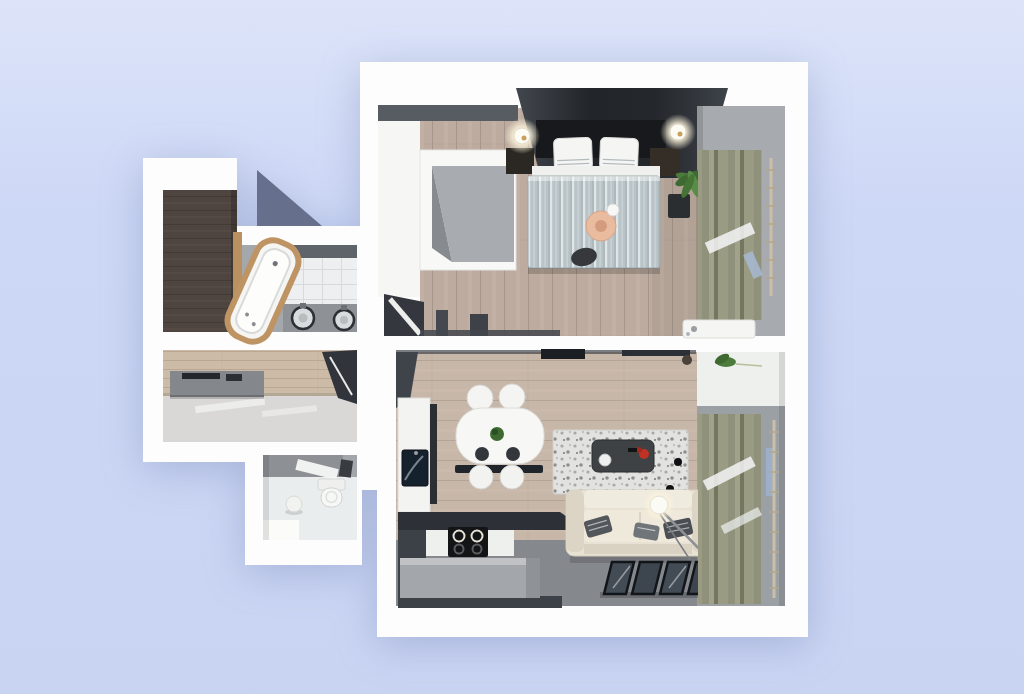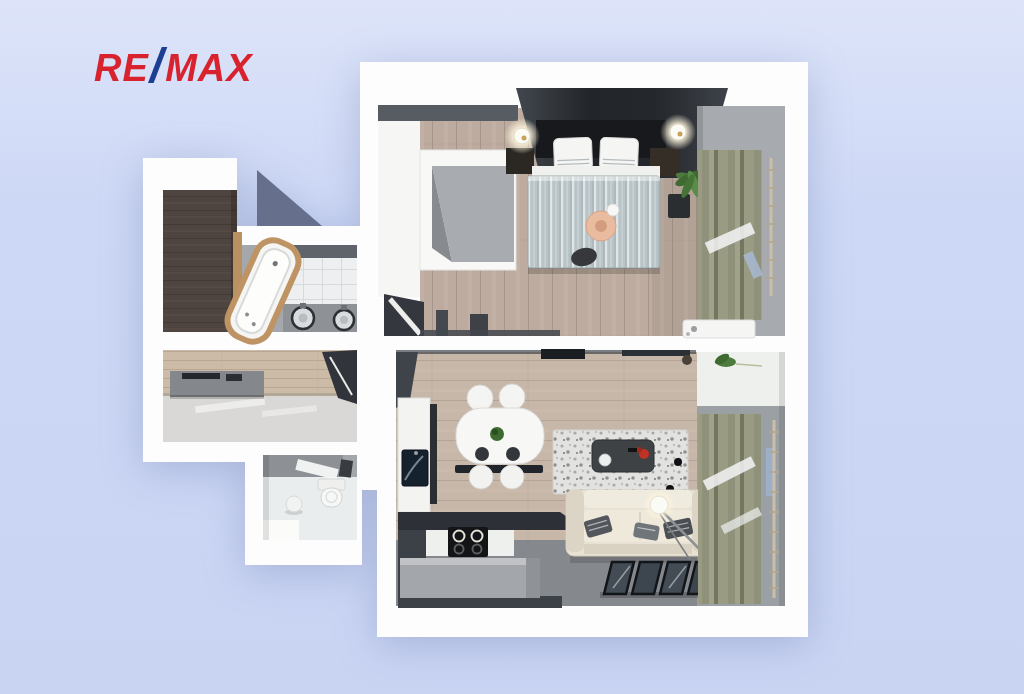--- a/index.html
+++ b/index.html
@@ -12,25 +12,20 @@
         font-style:italic;font-weight:900;font-size:38px;line-height:1;
         letter-spacing:1px;color:#d8232f;}
   .logo .slash{color:#1e3e94;font-size:48px;margin:0 0 4px 1px;font-weight:900;}
   .logo .max{margin-left:1px;}
 </style>
 </head>
 <body>
 
 <div id="stage">
 
-  <div class="logo">
-    <span>RE</span>
-    <span class="slash">/</span>
-    <span class="max">MAX</span>
-  </div>
 
   <svg id="plan-svg" width="1024" height="694" viewBox="0 0 1024 694">
     <defs>
       <radialGradient id="glow">
         <stop offset="0%" stop-color="#ffffff"></stop>
         <stop offset="45%" stop-color="#fff6dd" stop-opacity=".85"></stop>
         <stop offset="100%" stop-color="#fff6dd" stop-opacity="0"></stop>
       </radialGradient>
       <linearGradient id="headGrad" x1="0" y1="0" x2="1" y2="0">
         <stop offset="0%" stop-color="#42474e"></stop>

